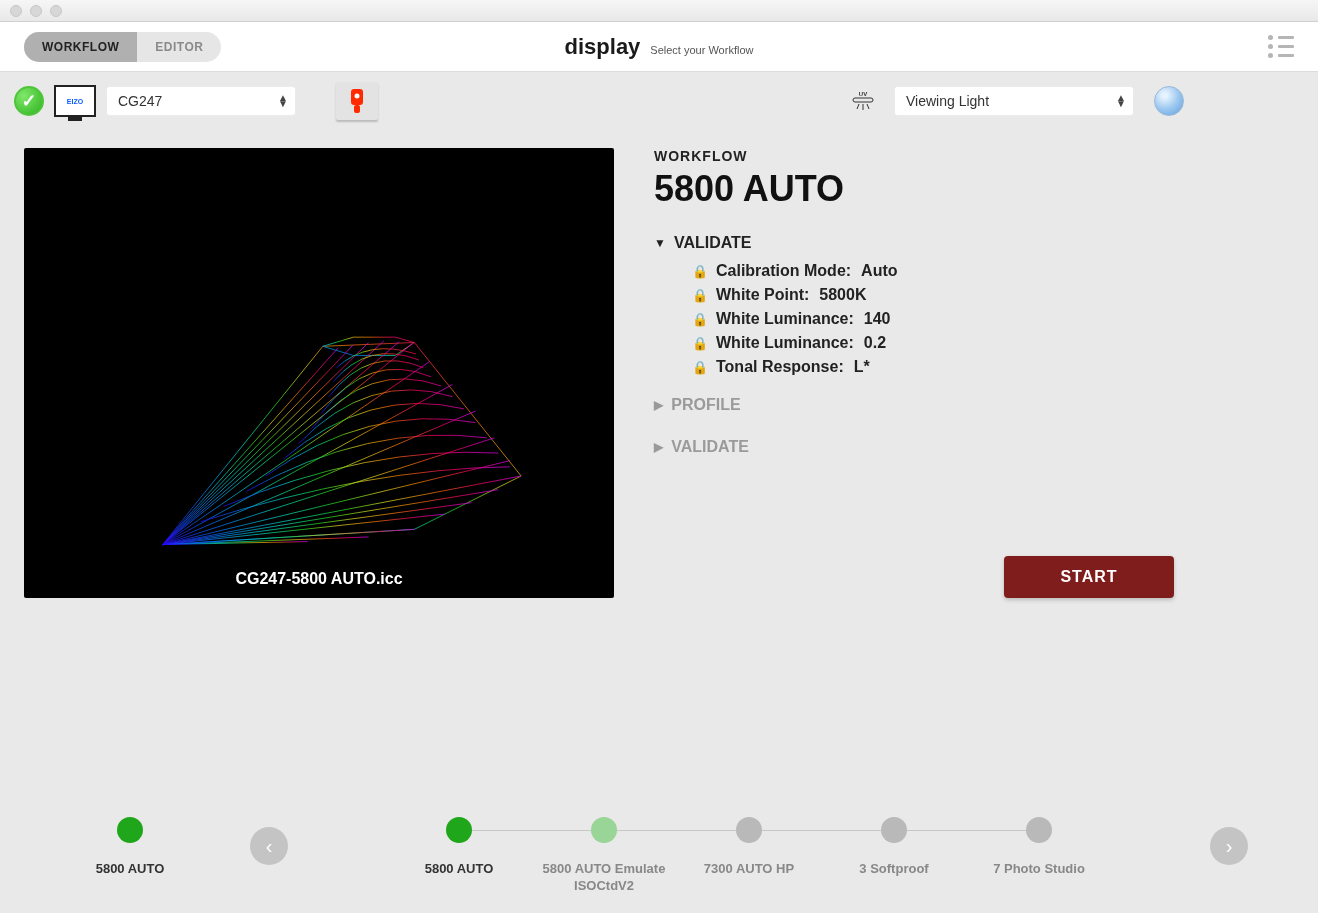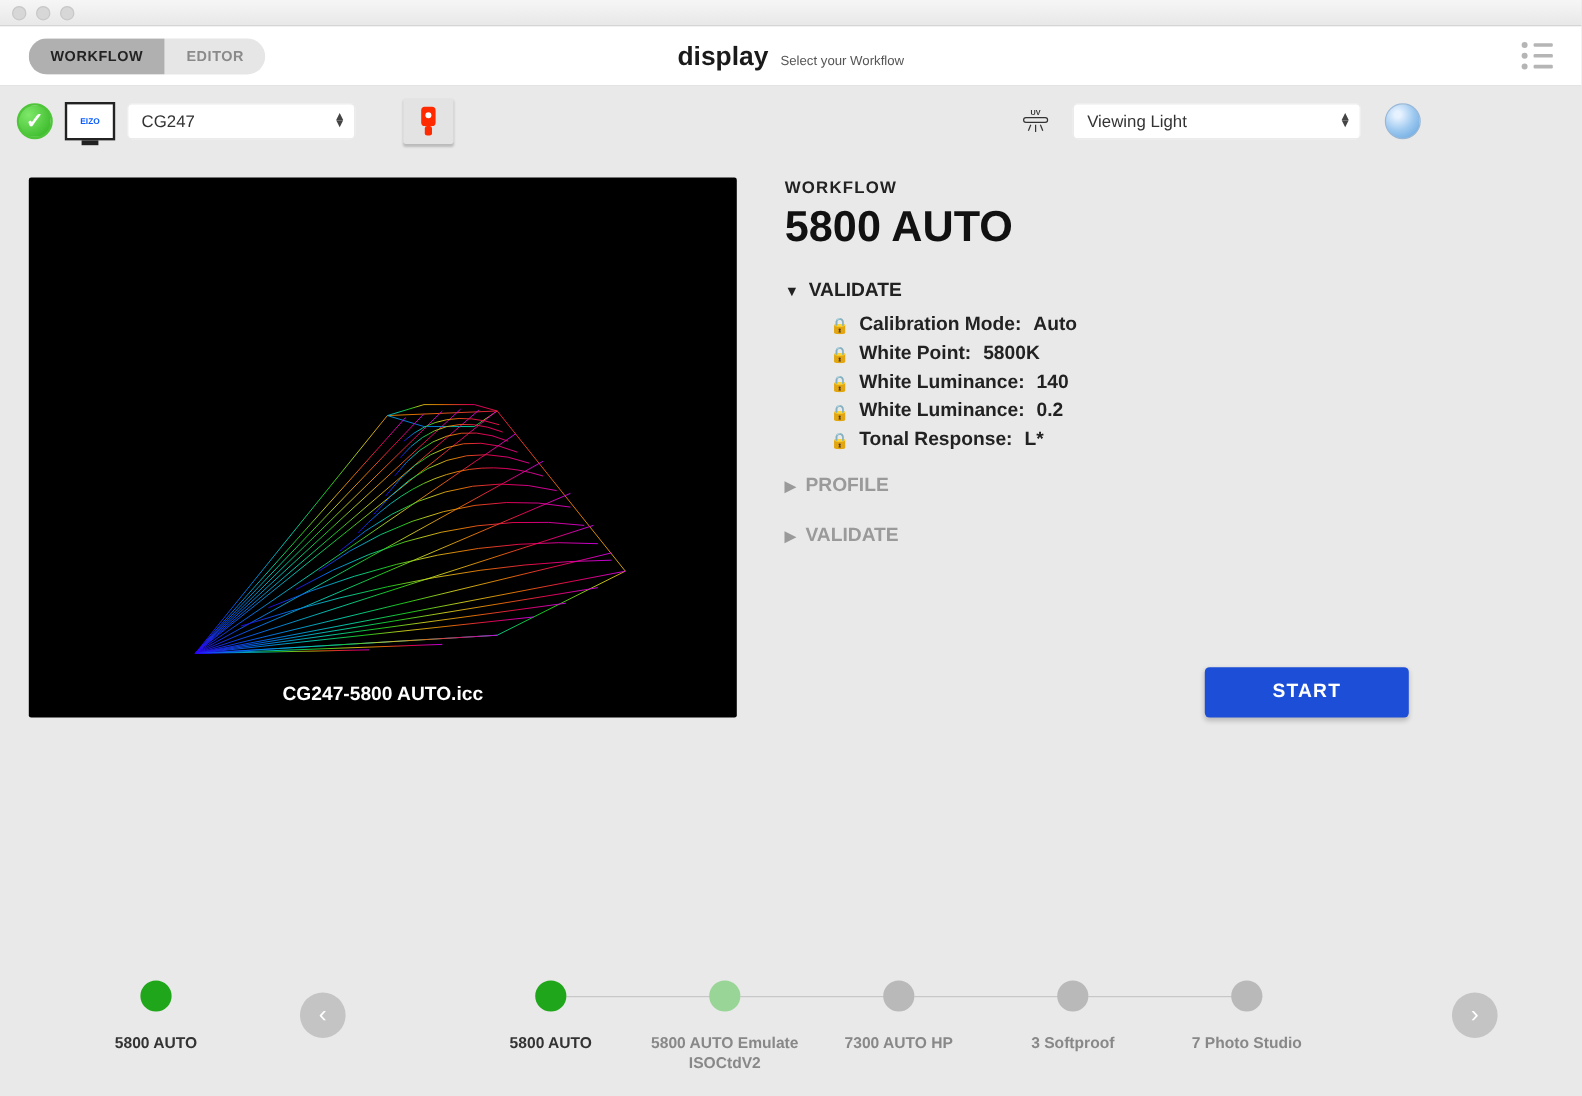--- a/index.html
+++ b/index.html
@@ -49,21 +49,21 @@
 .workflow-name { font-size: 36px; font-weight: 900; color: #111; margin-bottom: 24px; }
 .section-head { font-size: 16px; font-weight: 800; color: #222; display: flex; align-items: center; gap: 8px; margin-bottom: 10px; cursor: pointer; }
 .section-head.collapsed { color: #9a9a9a; margin-top: 14px; }
 .section-head .tri { font-size: 12px; }
 .params { padding-left: 38px; }
 .params .prow { display: flex; align-items: center; gap: 10px; font-size: 16px; margin-bottom: 6px; }
 .params .lock { color: #cfcfcf; font-size: 13px; width: 14px; }
 .params .plabel { font-weight: 700; color: #222; text-align: right; }
 .params .pval { font-weight: 700; color: #222; }
 
-.start-btn { margin-top: auto; align-self: flex-end; width: 170px; height: 42px; background: #1d4ed8; color: #fff; font-size: 16px; font-weight: 700; letter-spacing: 1px; border: none; border-radius: 4px; cursor: pointer; box-shadow: 0 2px 4px rgba(0,0,0,0.2); }
+.start-btn { margin-top: auto; align-self: flex-end; width: 170px; height: 42px; background: #7f1d1d; color: #fff; font-size: 16px; font-weight: 700; letter-spacing: 1px; border: none; border-radius: 4px; cursor: pointer; box-shadow: 0 2px 4px rgba(0,0,0,0.2); }
 
 
 .bottom { position: absolute; bottom: 0; left: 0; right: 0; height: 110px; display: flex; align-items: flex-start; padding: 10px 30px 0; }
 .prev-node { display: flex; flex-direction: column; align-items: center; width: 120px; margin-left: 40px; margin-top: 4px; }
 .prev-node .circ { width: 26px; height: 26px; border-radius: 50%; background: #1fa61a; }
 .prev-node .lab { margin-top: 18px; font-size: 13px; font-weight: 700; color: #333; text-align: center; }
 .nav-arrow { width: 38px; height: 38px; border-radius: 50%; background: #c4c4c4; color: #fff; display: flex; align-items: center; justify-content: center; font-size: 20px; cursor: pointer; margin-top: 14px; }
 .stepper { flex: 1; display: flex; align-items: flex-start; justify-content: center; margin-top: 4px; }
 .step { display: flex; flex-direction: column; align-items: center; width: 145px; position: relative; }
 .step .circ { width: 26px; height: 26px; border-radius: 50%; background: #b9b9b9; z-index: 2; }

